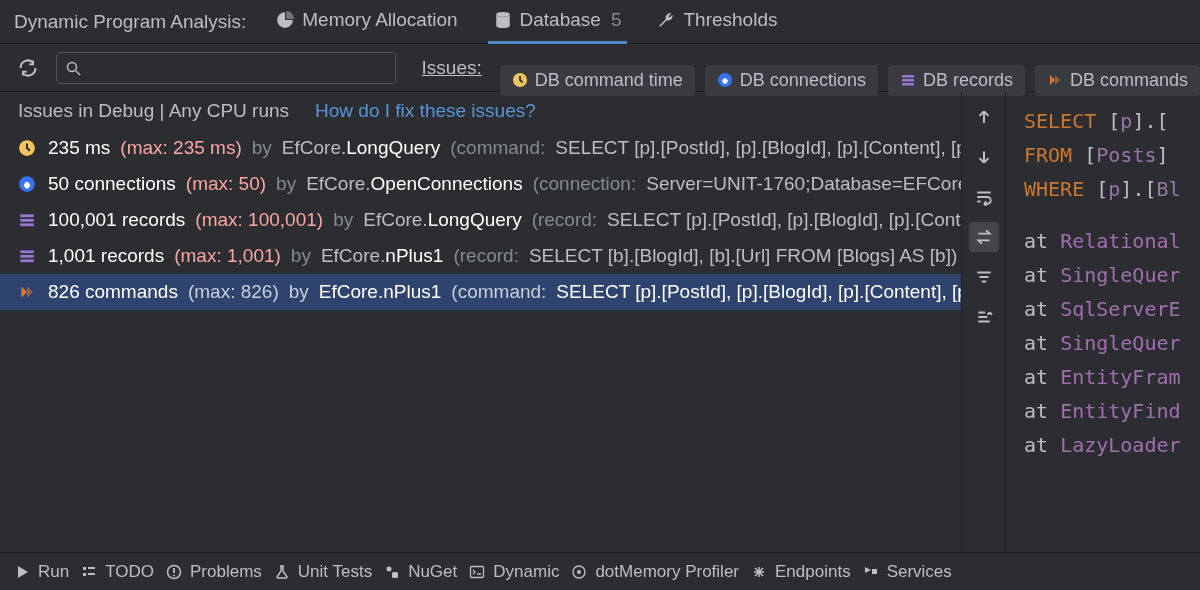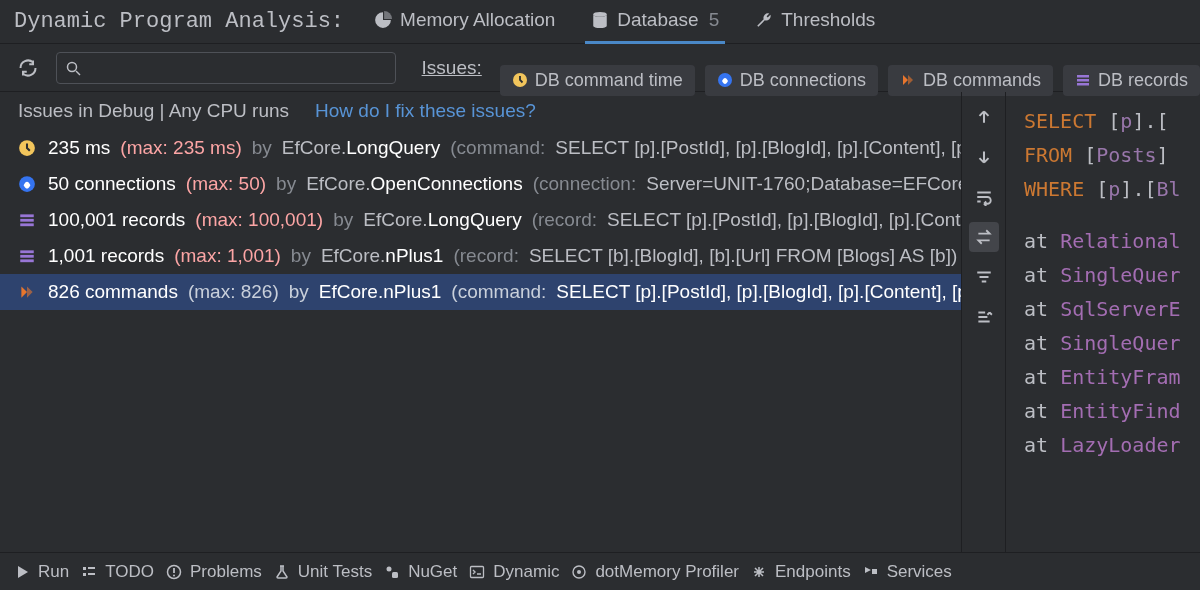--- a/index.html
+++ b/index.html
@@ -14,21 +14,21 @@
   flex-direction: column;
 }
 .tabs-bar {
   display: flex;
   align-items: center;
   height: 44px;
   border-bottom: 1px solid #1e1f22;
   padding-left: 14px;
   gap: 24px;
 }
-.tabs-title { color: #bcbec4; font-size: 22px; font-family: Liberation Mono, monospace; }
+.tabs-title { color: #bcbec4; font-size: 19px; }
 .tab {
   display: flex; align-items: center; gap: 8px;
   color: #bcbec4; cursor: pointer;
   padding: 10px 6px;
   border-bottom: 3px solid transparent;
   font-size: 19px;
 }
 .tab.active { border-bottom-color: #4a88c7; }
 .tab-count { color: #868a91; margin-left: 2px; }
 
@@ -285,29 +285,29 @@
     <span>DB command time</span>
   </div>
   <div class="filter-chip">
     <svg width="16" height="16">
           <use href="#i-conn"></use>
         </svg>
     <span>DB connections</span>
   </div>
   <div class="filter-chip">
     <svg width="16" height="16">
+          <use href="#i-rec"></use>
+        </svg>
+    <span>DB records</span>
+  </div>
+  <div class="filter-chip">
+    <svg width="16" height="16">
           <use href="#i-cmd"></use>
         </svg>
     <span>DB commands</span>
-  </div>
-  <div class="filter-chip">
-    <svg width="16" height="16">
-          <use href="#i-rec"></use>
-        </svg>
-    <span>DB records</span>
   </div>
     </div>
 </div>
 
 <div class="main-split">
   <div class="issues-panel">
     <div class="issues-header">
       <span>Issues in Debug | Any CPU runs</span>
       <span class="link">How do I fix these issues?</span>
     </div>

